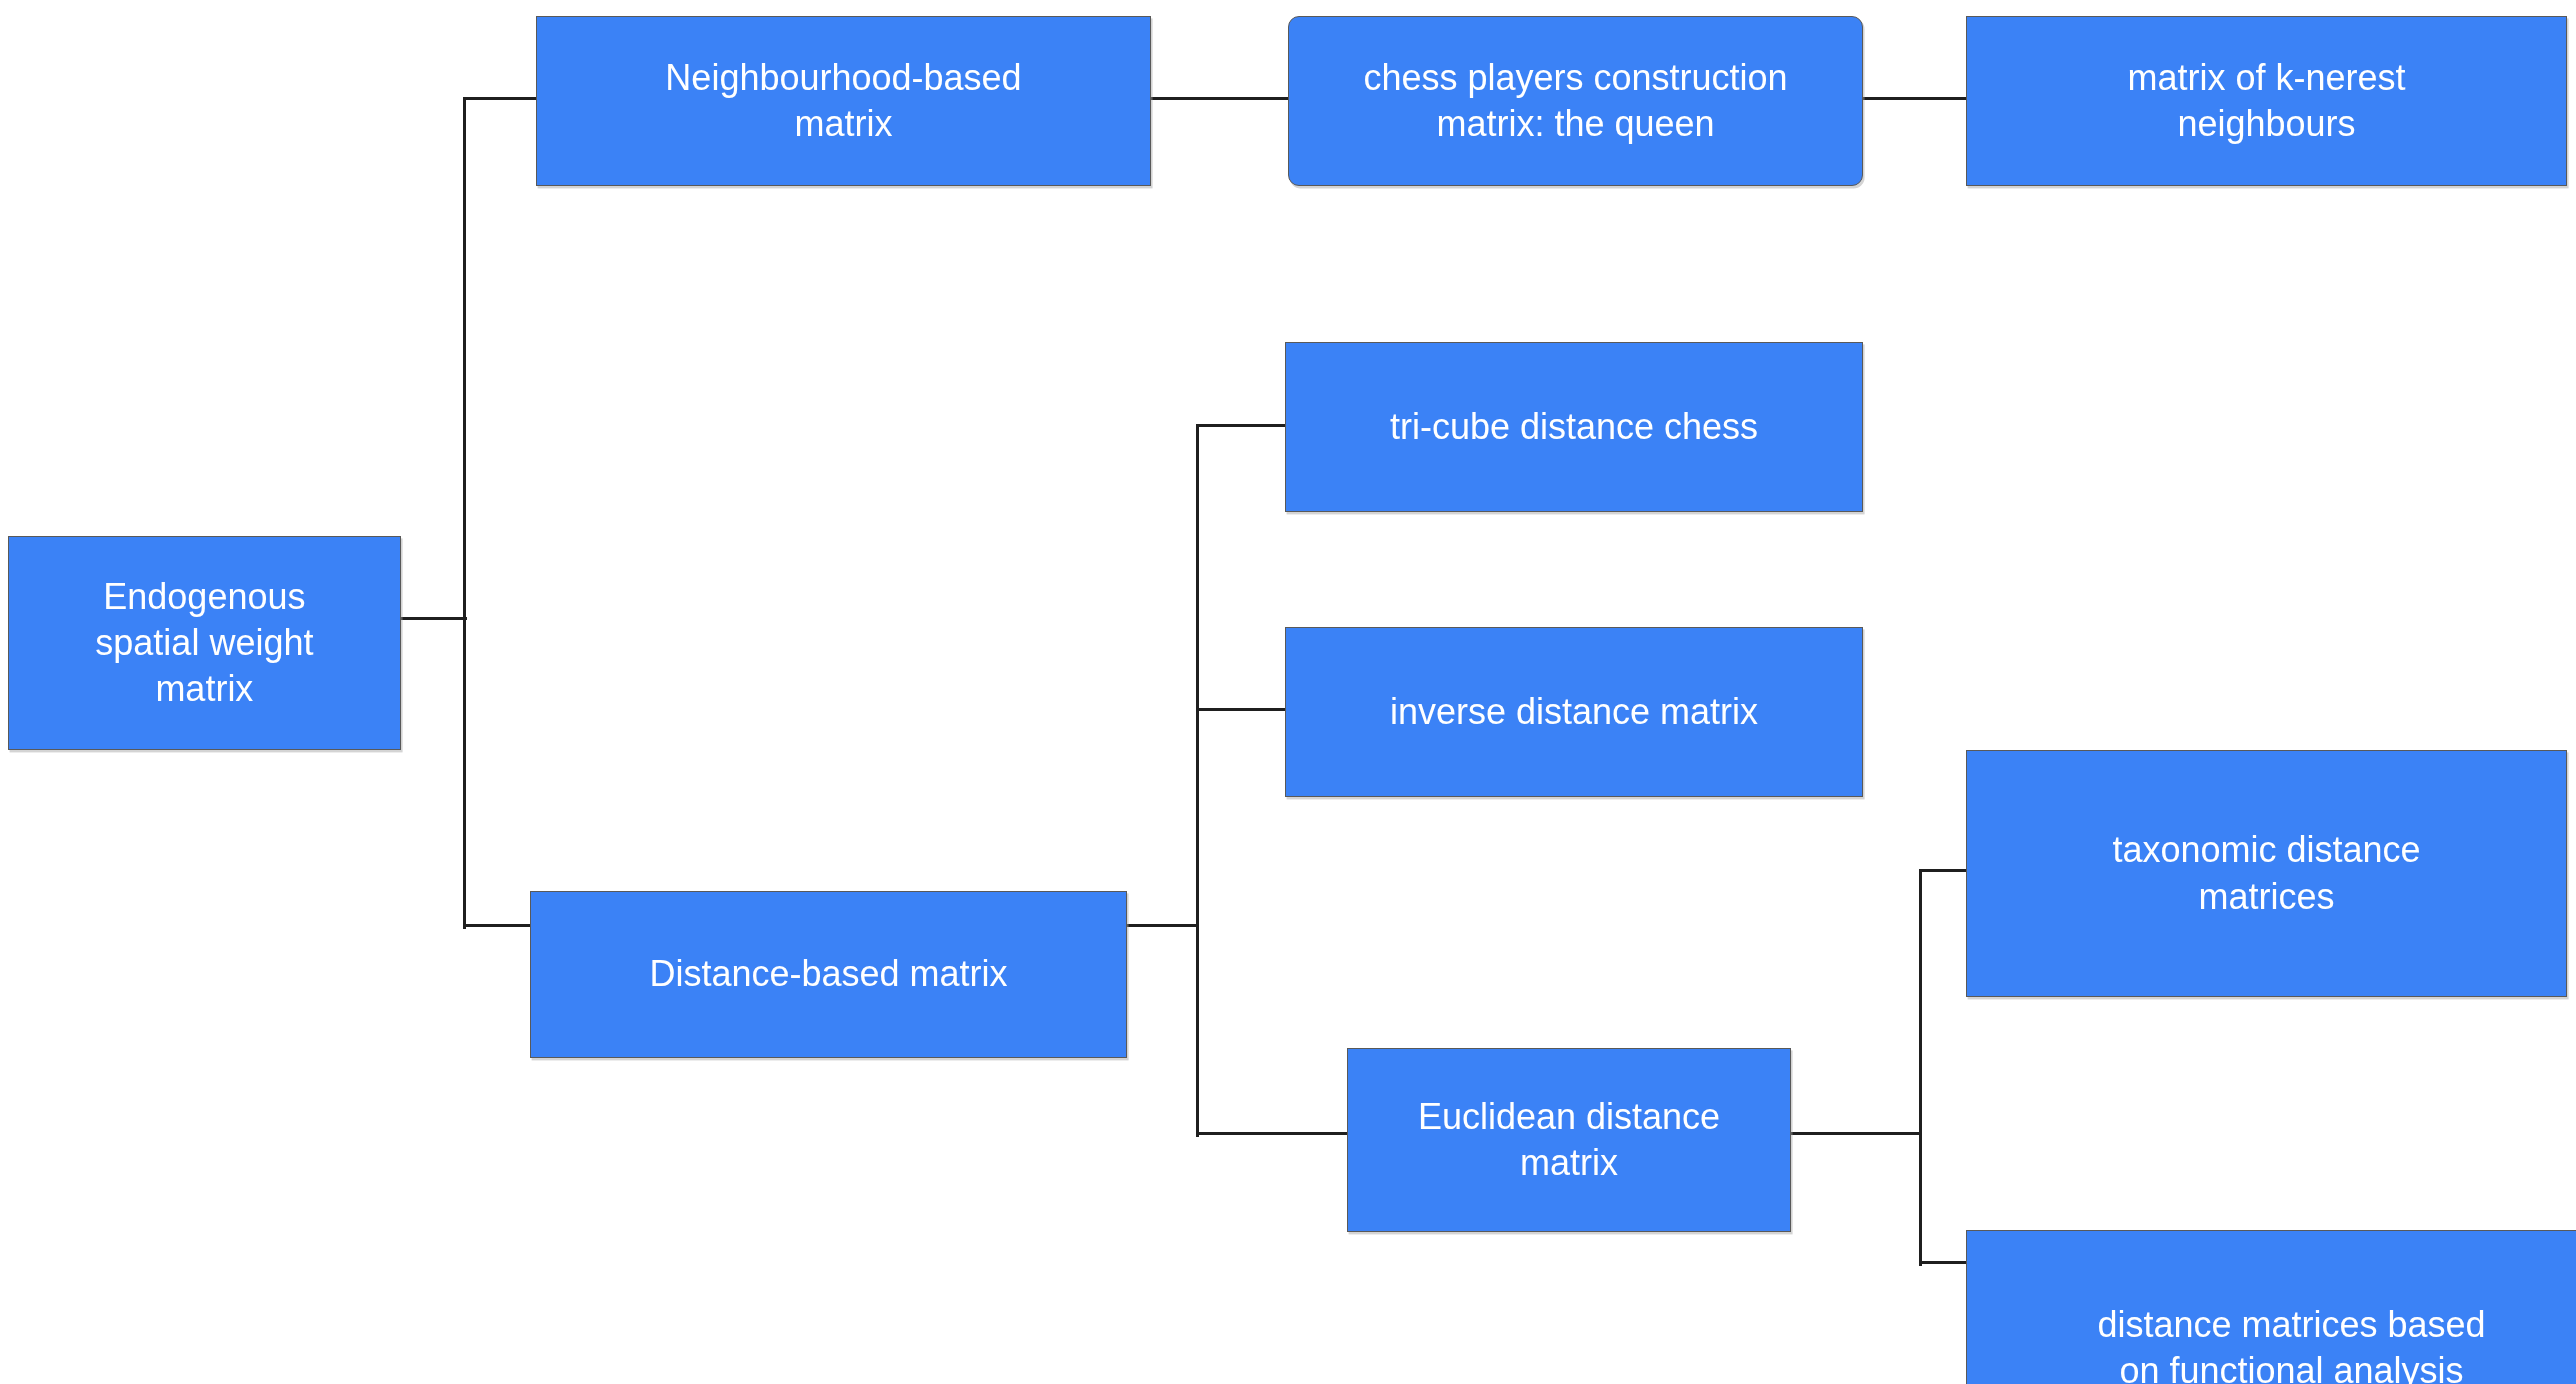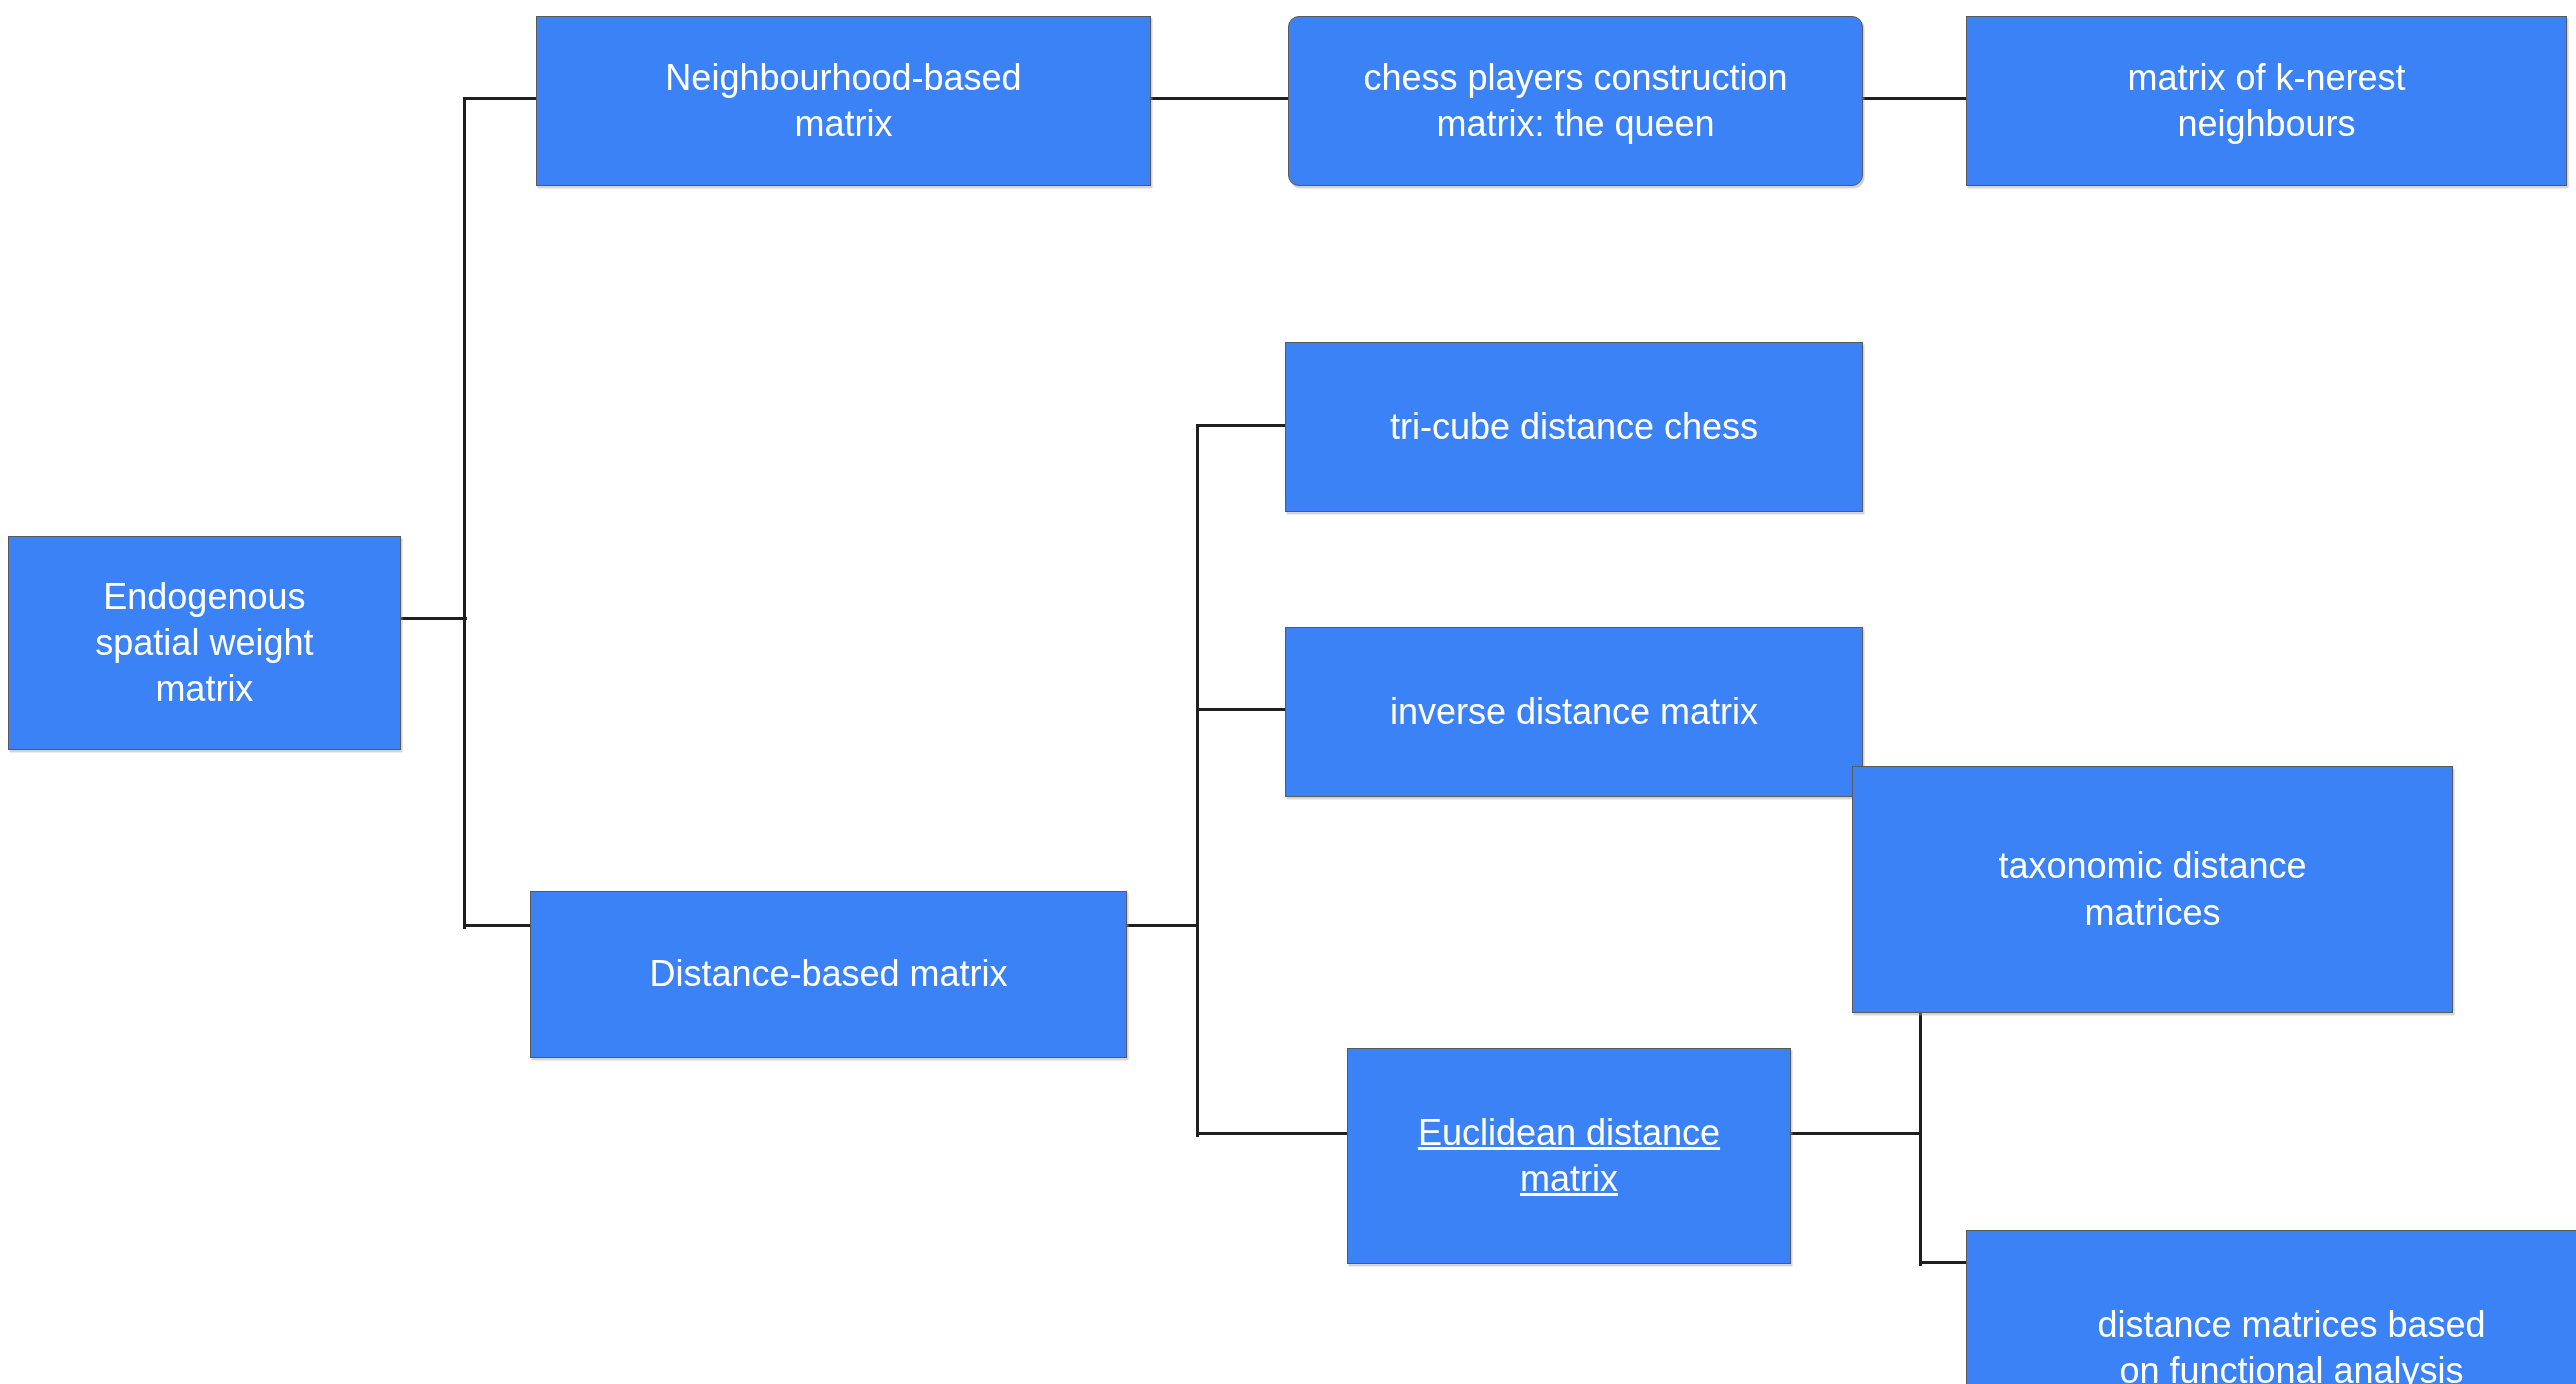--- a/index.html
+++ b/index.html
@@ -31,22 +31,22 @@
   .line.v { width: 3.1px; }
 
   
   .n-root        { left: 7.9px;   top: 536px;  width: 393px; height: 214px; }
   .n-neigh       { left: 536px;  top: 15.7px;   width: 615px; height: 170px; }
   .n-chess       { left: 1288px; top: 15.7px;   width: 575px; height: 170px; border-radius: 11px; }
   .n-knn         { left: 1966px; top: 15.7px;   width: 601px; height: 170px; }
   .n-tricube     { left: 1285px; top: 342px;  width: 578px; height: 170px; }
   .n-inverse     { left: 1285px; top: 627px;  width: 578px; height: 170px; }
   .n-distance    { left: 530px;  top: 843px; width: 597px; height: 167px; margin-top: 48px; }
-  .n-euclid      { left: 1347px; top: 1048px; width: 444px; height: 216px; text-decoration: underline; }
-  .n-taxonomic   { left: 1852px; top: 750px;  width: 601px; height: 247px; margin-top: 16px; }
+  .n-euclid      { left: 1347px; top: 1048px; width: 444px; height: 184px; }
+  .n-taxonomic   { left: 1966px; top: 750px;  width: 601px; height: 247px; }
   .n-functional  { left: 1966px; top: 1194px; width: 651px; height: 236px; margin-top: 36px; }
 
   
   .c-root-out       { left: 399px;  top: 617px;  width: 68px;  }
   .v-root-bracket   { left: 463px;  top: 97px;  height: 832px; }
   .c-to-neigh       { left: 465px;  top: 97px;  width: 72px;  }
   .c-to-distance    { left: 465px;  top: 924px; width: 67px;  }
   .c-neigh-chess    { left: 1151px; top: 97px;  width: 139px; }
   .c-chess-knn      { left: 1863px; top: 97px;  width: 104px; }
   .c-distance-out   { left: 1127px; top: 924px; width: 72px;  }

